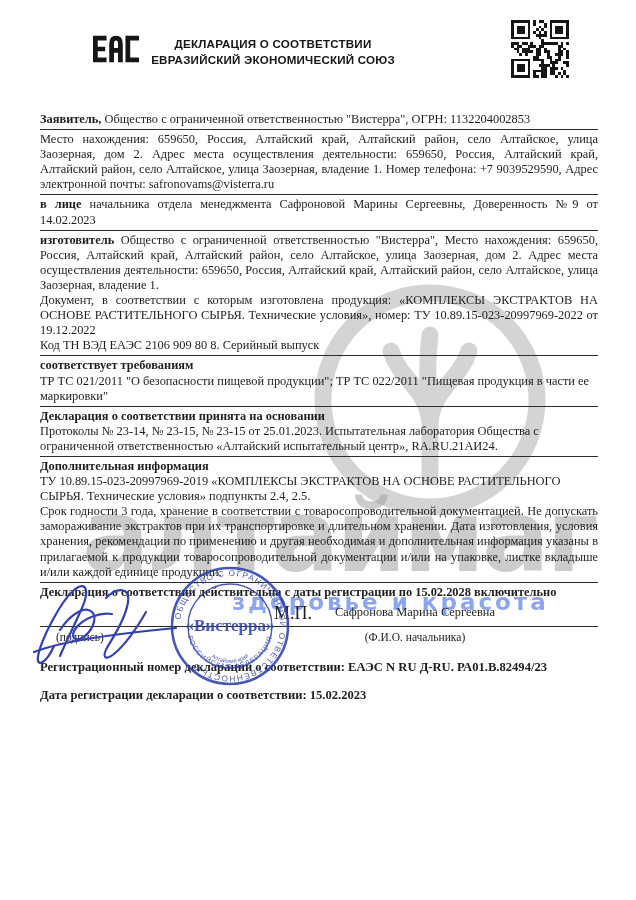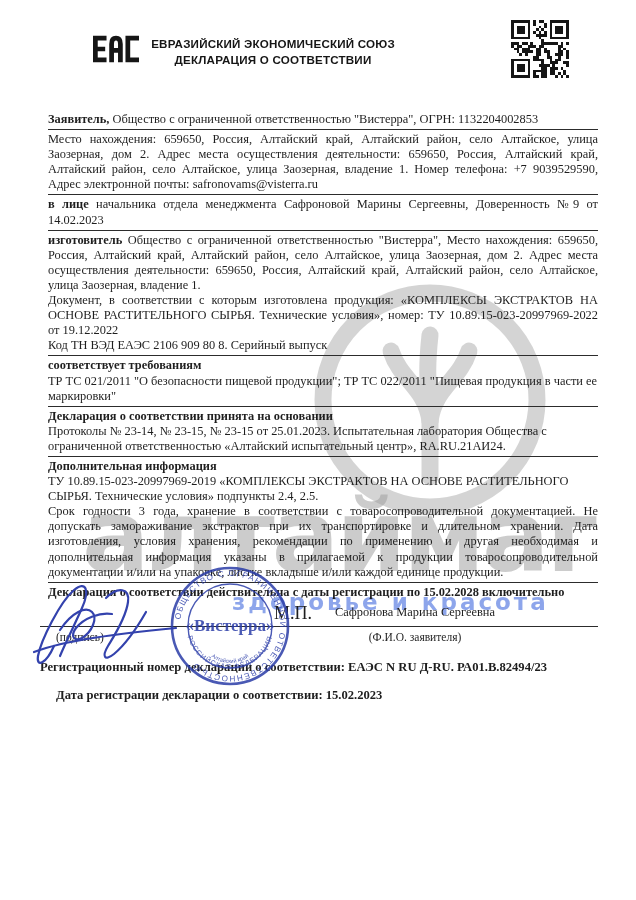--- a/index.html
+++ b/index.html
@@ -27,36 +27,36 @@
     position:absolute;left:232px;top:589px;z-index:0;
     font-family:"DejaVu Sans", sans-serif;font-weight:bold;
     font-size:23px;letter-spacing:3px;color:#1d4ed8;opacity:.5;white-space:nowrap;
   }
   
   .doc{
     position:absolute;left:40px;top:112px;width:558px;z-index:1;
     font-size:12.4px;line-height:15.1px;
   }
   .doc p{margin:0;}
-  .sec{border-top:1px solid #2c2c2c;padding:2px 0 2px 0;margin-left:8px;}
+  .sec{border-top:1px solid #2c2c2c;padding:2px 0 2px 0;}
   .sec.first{border-top:none;padding-top:0;}
   .just{text-align:justify;}
   b{font-weight:bold;}
   
   .sigzone{position:relative;height:58px;}
   .sigline{position:absolute;left:0;top:24px;width:558px;border-bottom:1px solid #2c2c2c;}
   .mp{position:absolute;left:186px;top:4px;font-size:18px;margin-left:48px;}
   .sig-caption{position:absolute;left:16px;top:28px;font-size:11.5px;}
   .fio{position:absolute;left:260px;top:3px;width:230px;text-align:center;font-size:12.4px;}
   .fio-caption{position:absolute;left:260px;top:28px;width:230px;text-align:center;font-size:11.5px;}
   .scribble{position:absolute;left:-14px;top:-34px;width:180px;height:104px;z-index:3;}
   .stamp{position:absolute;left:126px;top:-40px;width:128px;height:128px;z-index:3;opacity:.85;}
   
   .footline{font-weight:bold;margin-top:9px;font-size:12.6px;}
-  .footline.second{margin-top:13px;margin-left:16px;}
+  .footline.second{margin-top:13px;}
 </style>
 </head>
 <body>
 
 <div class="page">
 
   <div class="wm-brand">алтаймаг</div>
   <div class="wm-tagline">здоровье и красота</div>
   <svg class="wm-circle" viewBox="0 0 250 250">
     <circle cx="125" cy="125" r="107" fill="none" stroke="#9b9b9b" stroke-width="17"></circle>
@@ -69,22 +69,22 @@
   </svg>
 
   <svg class="hdr-logo" viewBox="0 0 68 39">
     <g fill="#161616" fill-rule="evenodd">
       <path d="M0,0 h20 v7 h-13 v9 h11 v7 h-11 v9 h13 v7 H0 Z"></path>
       <path d="M24,39 V12 Q24,0 34,0 Q44,0 44,12 V39 H37 V25 H31 V39 Z M31,12 Q31,7 34,7 Q37,7 37,12 V18 H31 Z"></path>
       <path d="M48,0 h20 v7 h-13 v25 h13 v7 h-20 Z"></path>
     </g>
   </svg>
   <div class="hdr-title">
+    <div>ДЕКЛАРАЦИЯ О СООТВЕТСТВИИ</div>
     <div>ЕВРАЗИЙСКИЙ ЭКОНОМИЧЕСКИЙ СОЮЗ</div>
-    <div>ДЕКЛАРАЦИЯ О СООТВЕТСТВИИ</div>
   </div>
   <svg class="qr" viewBox="0 0 21 21" shape-rendering="crispEdges" id="qr-svg">
       <g fill="#161616">
         <rect x="8" y="0" width="1" height="1"></rect>
         <rect x="10" y="0" width="1" height="1"></rect>
         <rect x="11" y="0" width="1" height="1"></rect>
         <rect x="8" y="1" width="1" height="1"></rect>
         <rect x="12" y="1" width="1" height="1"></rect>
         <rect x="10" y="2" width="1" height="1"></rect>
         <rect x="12" y="2" width="1" height="1"></rect>
@@ -268,21 +268,21 @@
           <path d="M28,78 C20,96 10,100 12,88 C15,72 34,34 48,22 C60,12 64,22 56,40 C48,58 38,78 34,88"></path>
           <path d="M34,62 C46,44 60,38 66,44 C72,50 66,64 56,70 C48,74 44,68 50,60 C58,50 74,44 86,46"></path>
           <path d="M80,30 C92,18 104,20 102,34 C100,50 88,68 82,78 C76,88 78,94 88,86 C100,76 112,58 120,44"></path>
           <path d="M8,84 C40,72 90,66 150,60"></path>
         </g>
       </svg>
 
       <span class="mp">М.П.</span>
       <span class="sig-caption">(подпись)</span>
       <div class="fio">Сафронова Марина Сергеевна</div>
-      <div class="fio-caption">(Ф.И.О. заявителя)</div>
+      <div class="fio-caption">(Ф.И.О. начальника)</div>
 
       <svg class="stamp" viewBox="0 0 128 128">
         <defs>
           <path id="ringTop" d="M14,64 A50,50 0 1,1 114,64 A50,50 0 1,1 14,64"></path>
           <path id="ringBottom" d="M22,76 A44,44 0 0,0 106,76"></path>
           <path id="ringInnerBottom" d="M34,80 A32,32 0 0,0 94,80"></path>
         </defs>
         <circle cx="64" cy="64" r="58" fill="none" stroke="#2b3da8" stroke-width="2.6"></circle>
         <circle cx="64" cy="64" r="42" fill="none" stroke="#2b3da8" stroke-width="1.4"></circle>
         <text font-family="Liberation Sans, sans-serif" font-size="8.2" fill="#2b3da8" letter-spacing="1.2">

